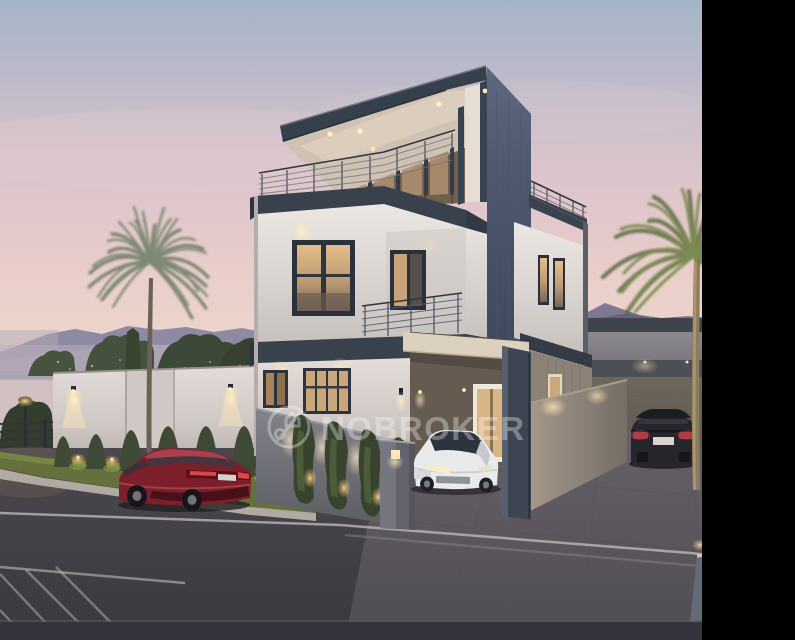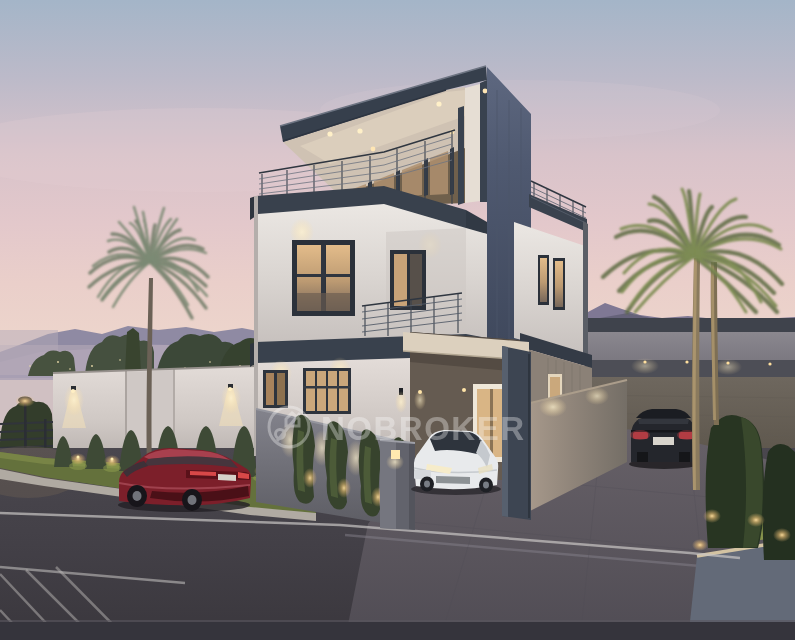--- a/index.html
+++ b/index.html
@@ -1,16 +1,16 @@
 <!DOCTYPE html>
 <html><head>
 <meta charset="utf-8">
 <style>
 html,body{margin:0;padding:0;background:#000;}
-#scene{width:795px;height:640px;overflow:hidden;position:relative;font-family:"Liberation Sans",sans-serif;}
+#scene{width:702px;height:640px;overflow:hidden;position:relative;font-family:"Liberation Sans",sans-serif;}
 </style>
 </head>
 <body>
 <div id="scene">
 <svg width="795" height="640" viewBox="0 0 795 640" xmlns="http://www.w3.org/2000/svg">
 <defs>
 <linearGradient id="sky" x1="0" y1="0" x2="0" y2="1">
 <stop offset="0" stop-color="#a4b5c8"></stop>
 <stop offset="0.18" stop-color="#bcbac9"></stop>
 <stop offset="0.36" stop-color="#d8c3ca"></stop>

